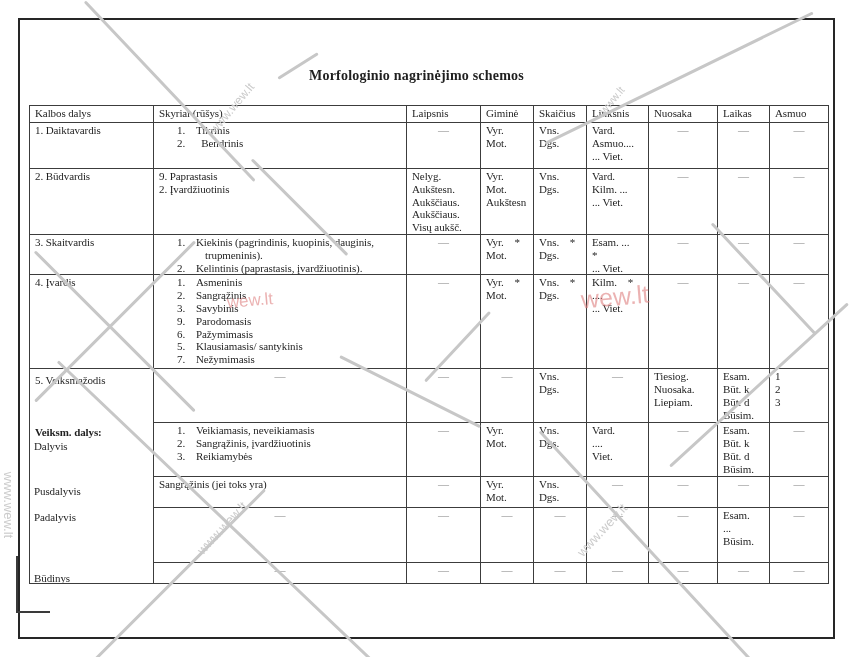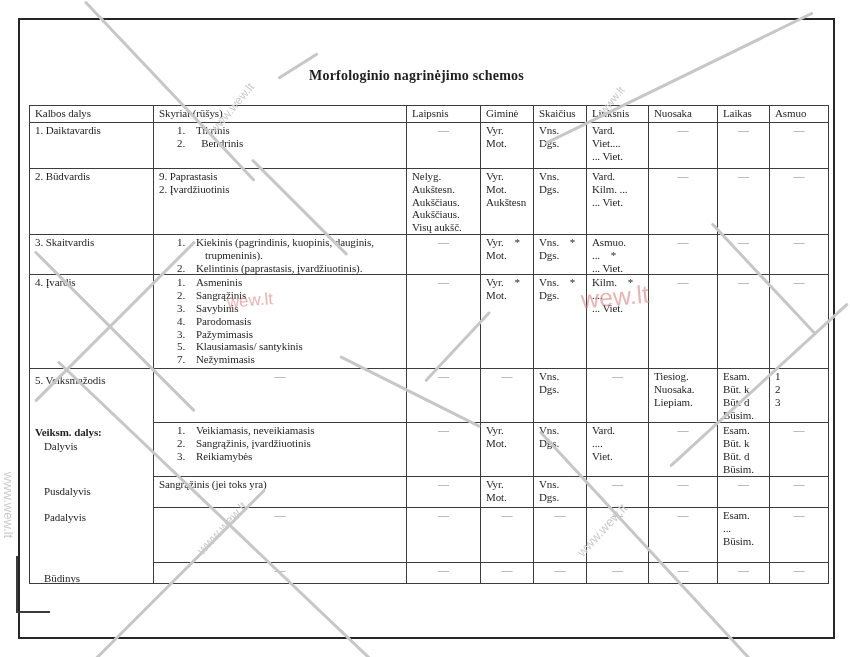--- a/index.html
+++ b/index.html
@@ -24,21 +24,21 @@
     border:1.5px solid #3c3c3c;vertical-align:top;padding:1px 4px 0 5px;
     overflow:hidden;font-weight:normal;text-align:left;
   }
   tr.rh{height:17px} tr.r1{height:46px} tr.r2{height:64px} tr.r3{height:32px}
   tr.r4{height:94px} tr.r5{height:54px} tr.r6{height:54px} tr.r7{height:31px}
   tr.r8{height:55px} tr.r9{height:21px}
   td.cd{text-align:center;color:#878787;letter-spacing:1px;}
   td.list div{padding-left:46px;text-indent:-28px;}
   td.verbcell{position:relative;padding:0;}
   .vlabel{position:absolute;left:5px;white-space:nowrap;}
-  .vlabel.ind{left:14px;}
+  .vlabel.ind{left:4px;}
   .vlabel.bold{font-weight:bold;}
   
   .ln{position:absolute;height:2.5px;background:#c7c7c7;transform-origin:0 50%;
       pointer-events:none;border-radius:2px;}
   .ln2{position:absolute;background:#3a3a3a;pointer-events:none;}
   
   .wm{position:absolute;white-space:nowrap;pointer-events:none;font-family:"Liberation Sans","DejaVu Sans",sans-serif;}
   .wm.gray{color:#cbcbcb;}
   .wm.pink{color:rgba(222,130,130,0.62);}
 </style>
@@ -88,21 +88,21 @@
       <td>
             <div>Vyr.</div>
             <div>Mot.</div>
           </td>
       <td>
             <div>Vns.</div>
             <div>Dgs.</div>
           </td>
       <td>
             <div>Vard.</div>
-            <div>Viet....</div>
+            <div>Asmuo....</div>
             <div>... Viet.</div>
           </td>
       <td class="cd">
             <div>—</div>
           </td>
       <td class="cd">
             <div>—</div>
           </td>
       <td class="cd">
             <div>—</div>
@@ -158,42 +158,42 @@
           </td>
       <td>
             <div>Vyr.  *</div>
             <div>Mot.</div>
           </td>
       <td>
             <div>Vns.  *</div>
             <div>Dgs.</div>
           </td>
       <td>
-            <div>Asmuo. ...  *</div>
+            <div>Esam. ...  *</div>
             <div>... Viet.</div>
           </td>
       <td class="cd">
             <div>—</div>
           </td>
       <td class="cd">
             <div>—</div>
           </td>
       <td class="cd">
             <div>—</div>
           </td>
     </tr>
 
     <tr class="r4">
       <td>4. Įvardis</td>
       <td class="list">
             <div>1. Asmeninis</div>
             <div>2. Sangrąžinis</div>
             <div>3. Savybinis</div>
-            <div>4. Parodomasis</div>
-            <div>3. Pažymimasis</div>
+            <div>9. Parodomasis</div>
+            <div>6. Pažymimasis</div>
             <div>5. Klausiamasis/ santykinis</div>
             <div>7. Nežymimasis</div>
           </td>
       <td class="cd">
             <div>—</div>
           </td>
       <td>
             <div>Vyr.  *</div>
             <div>Mot.</div>
           </td>

